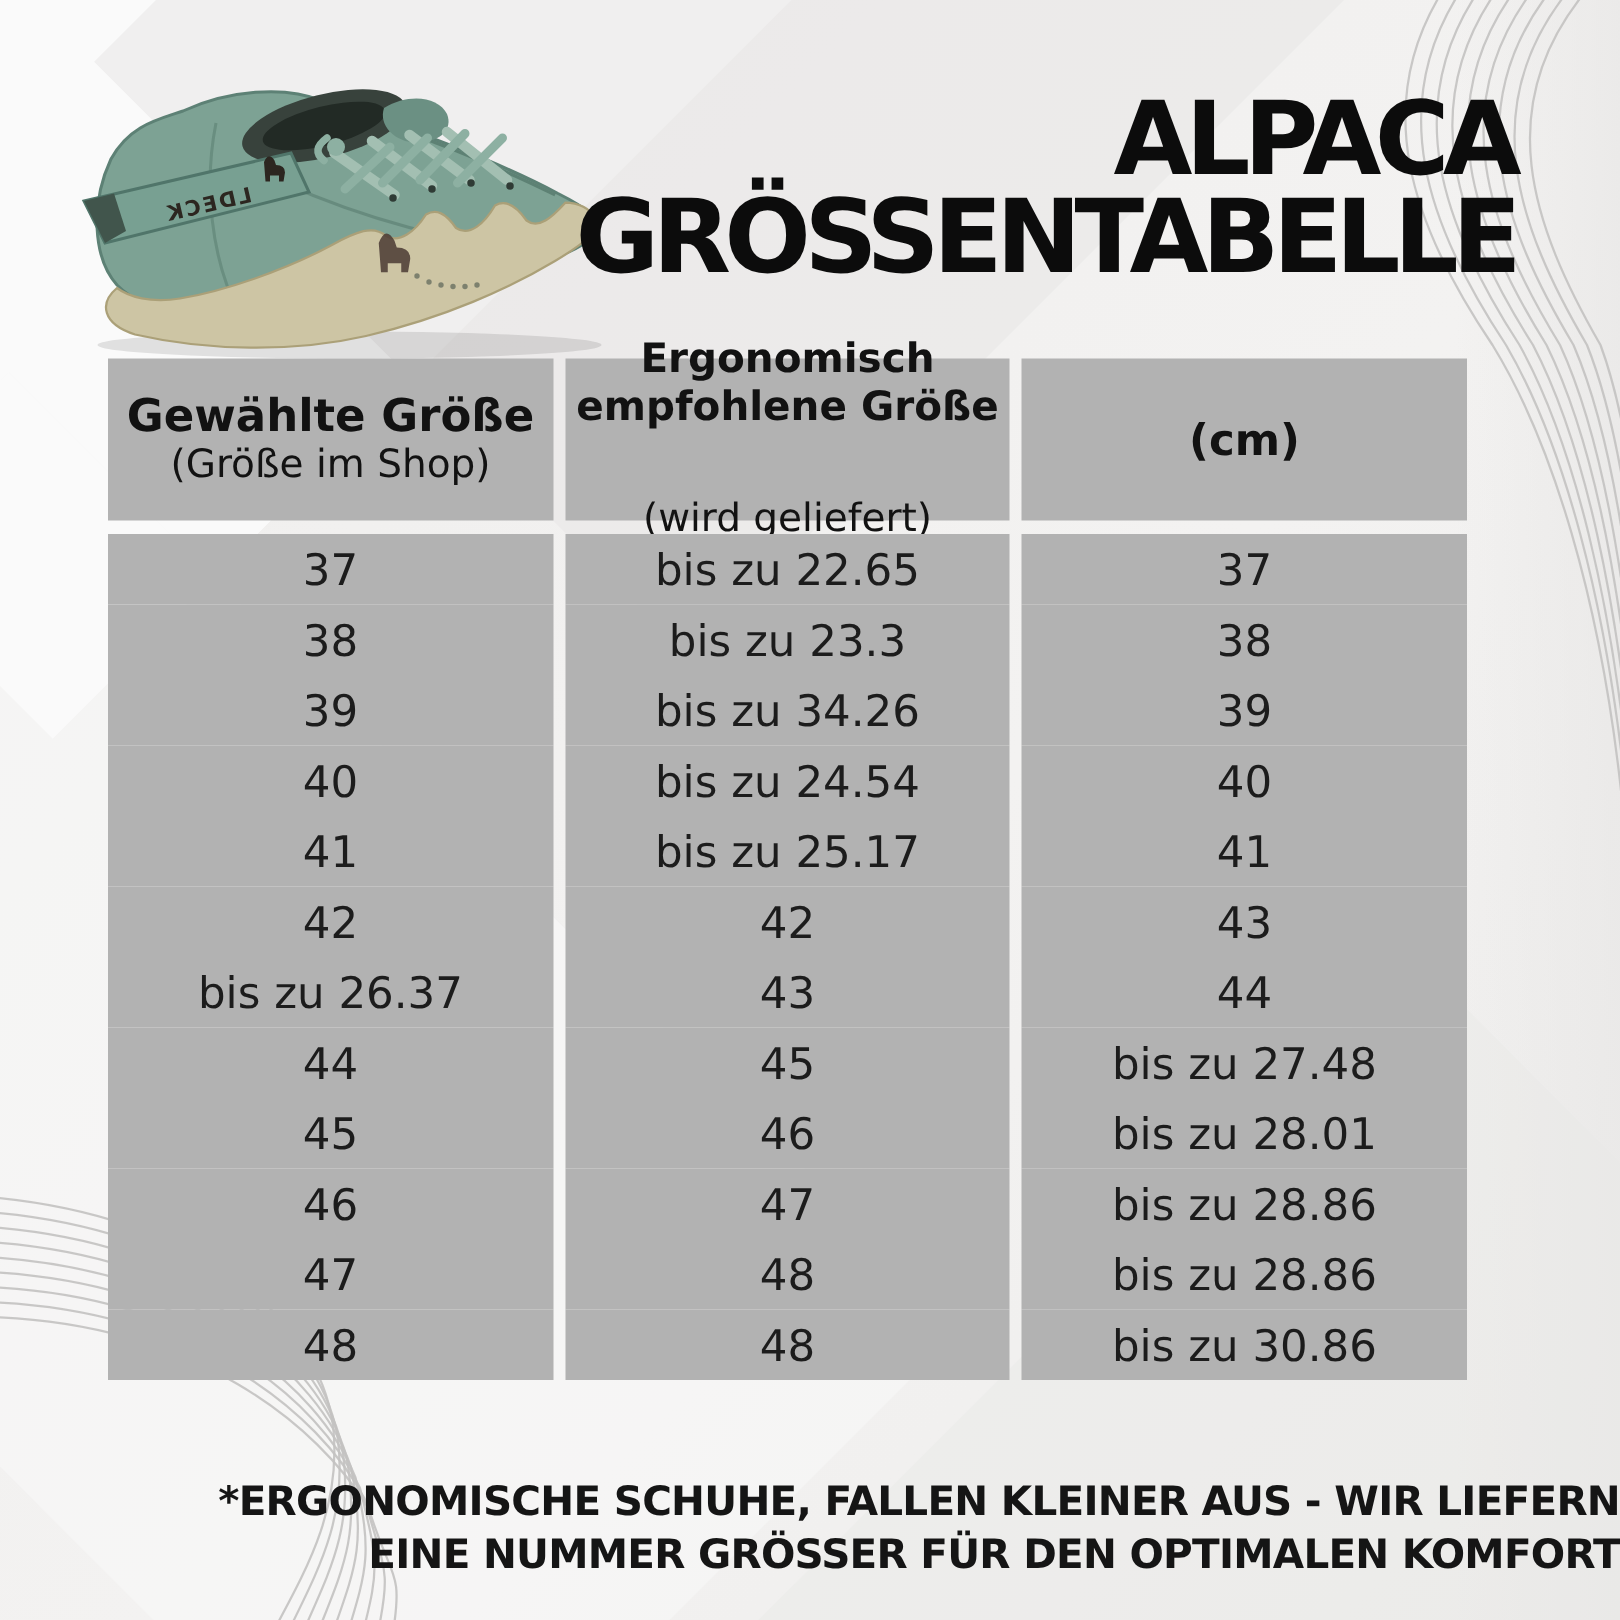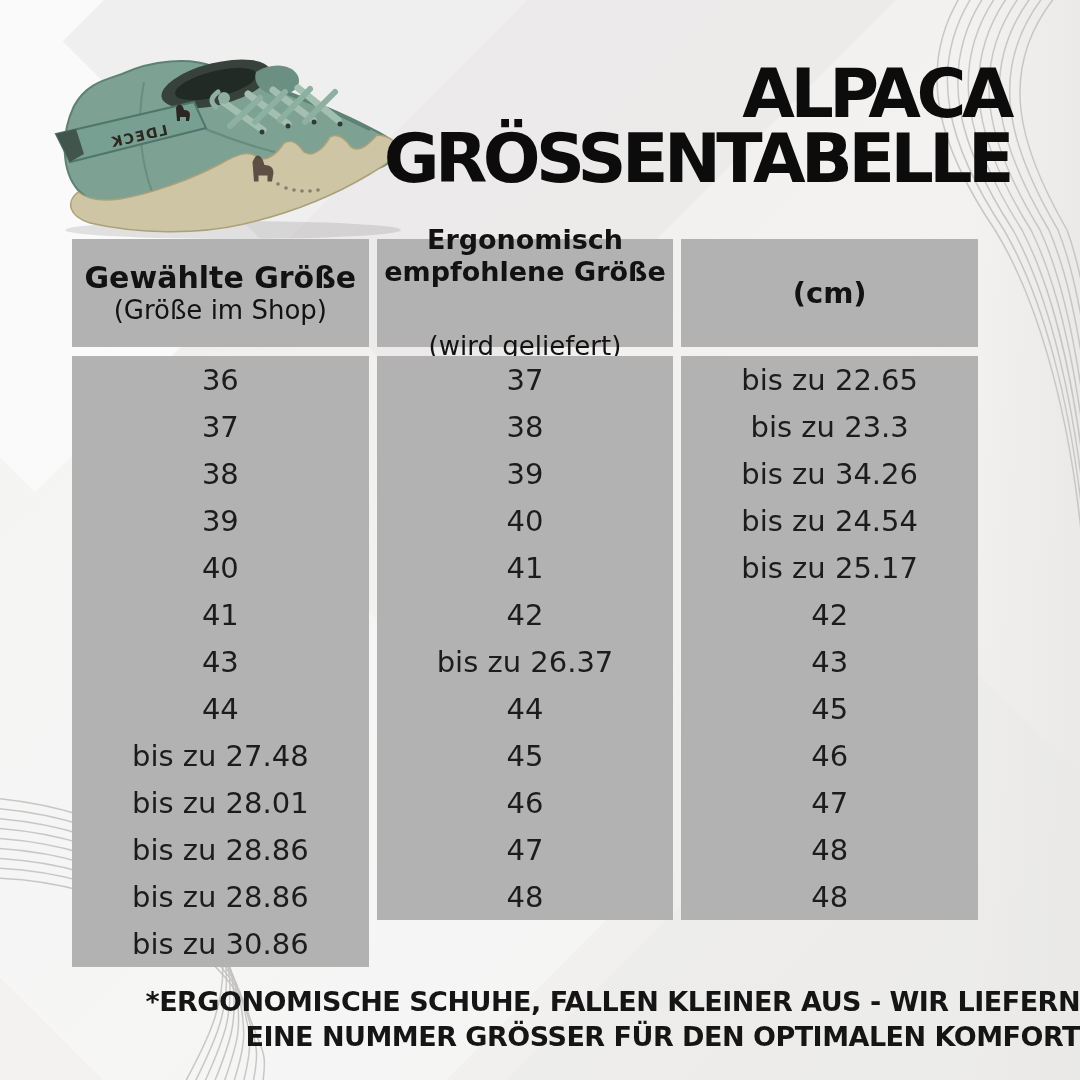--- a/index.html
+++ b/index.html
@@ -166,21 +166,20 @@
       </div>
       <div class="th col2">
         <div class="th-main">Ergonomisch empfohlene Größe</div>
         <div class="th-sub">(wird geliefert)</div>
       </div>
       <div class="th col3">
         <div class="th-sub">(cm)</div>
       </div>
     </div>
     <div class="tbody" id="table-body">
-        <div class="td">36</div>
         <div class="td">37</div>
         <div class="td">bis zu 22.65</div>
         <div class="td">37</div>
         <div class="td">38</div>
         <div class="td">bis zu 23.3</div>
         <div class="td">38</div>
         <div class="td">39</div>
         <div class="td">bis zu 34.26</div>
         <div class="td">39</div>
         <div class="td">40</div>

